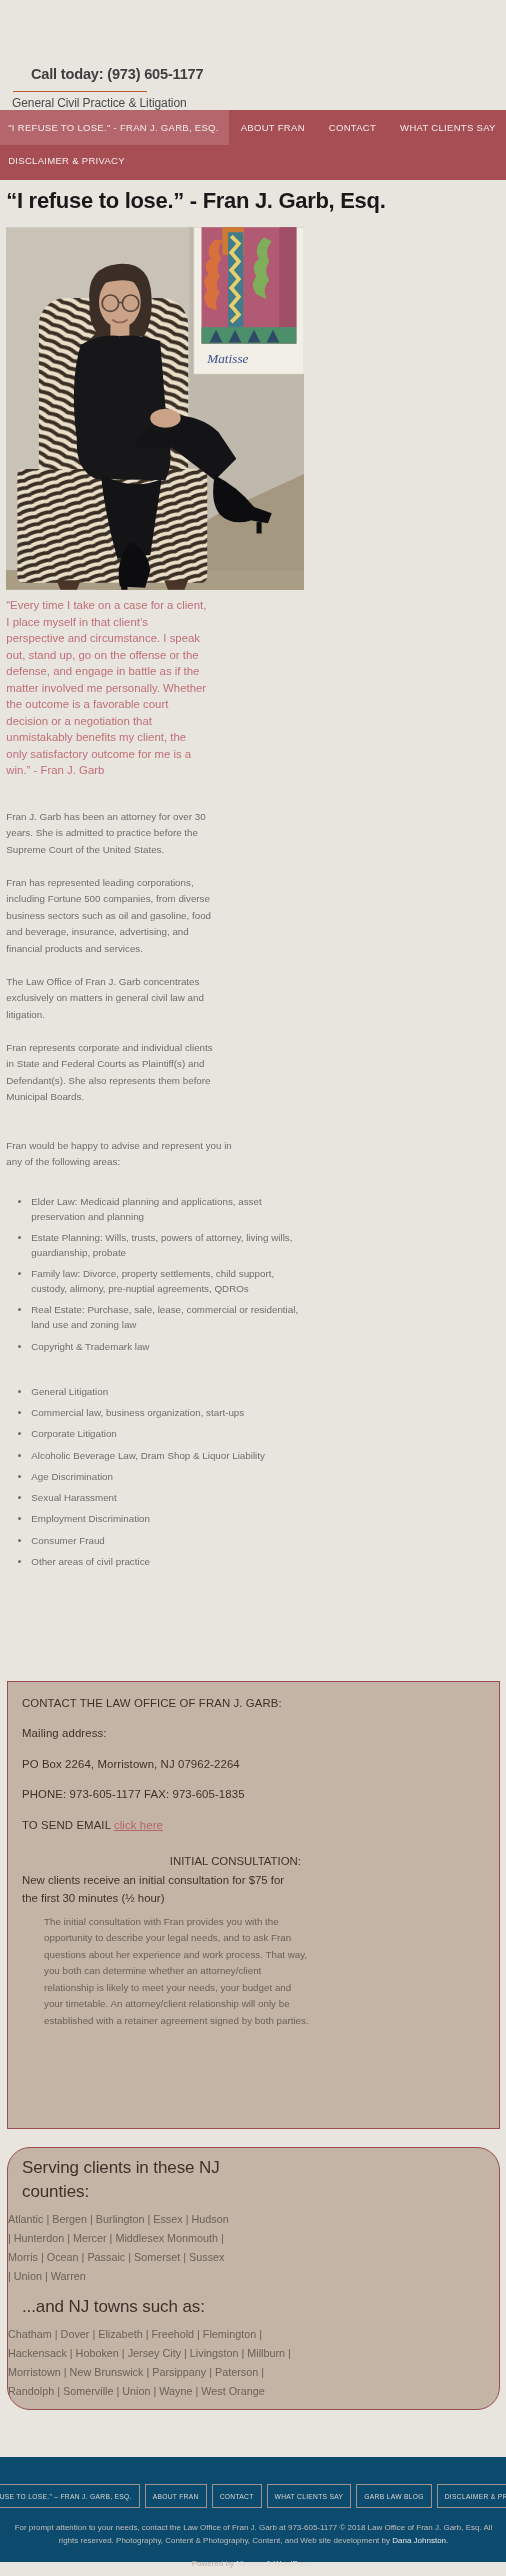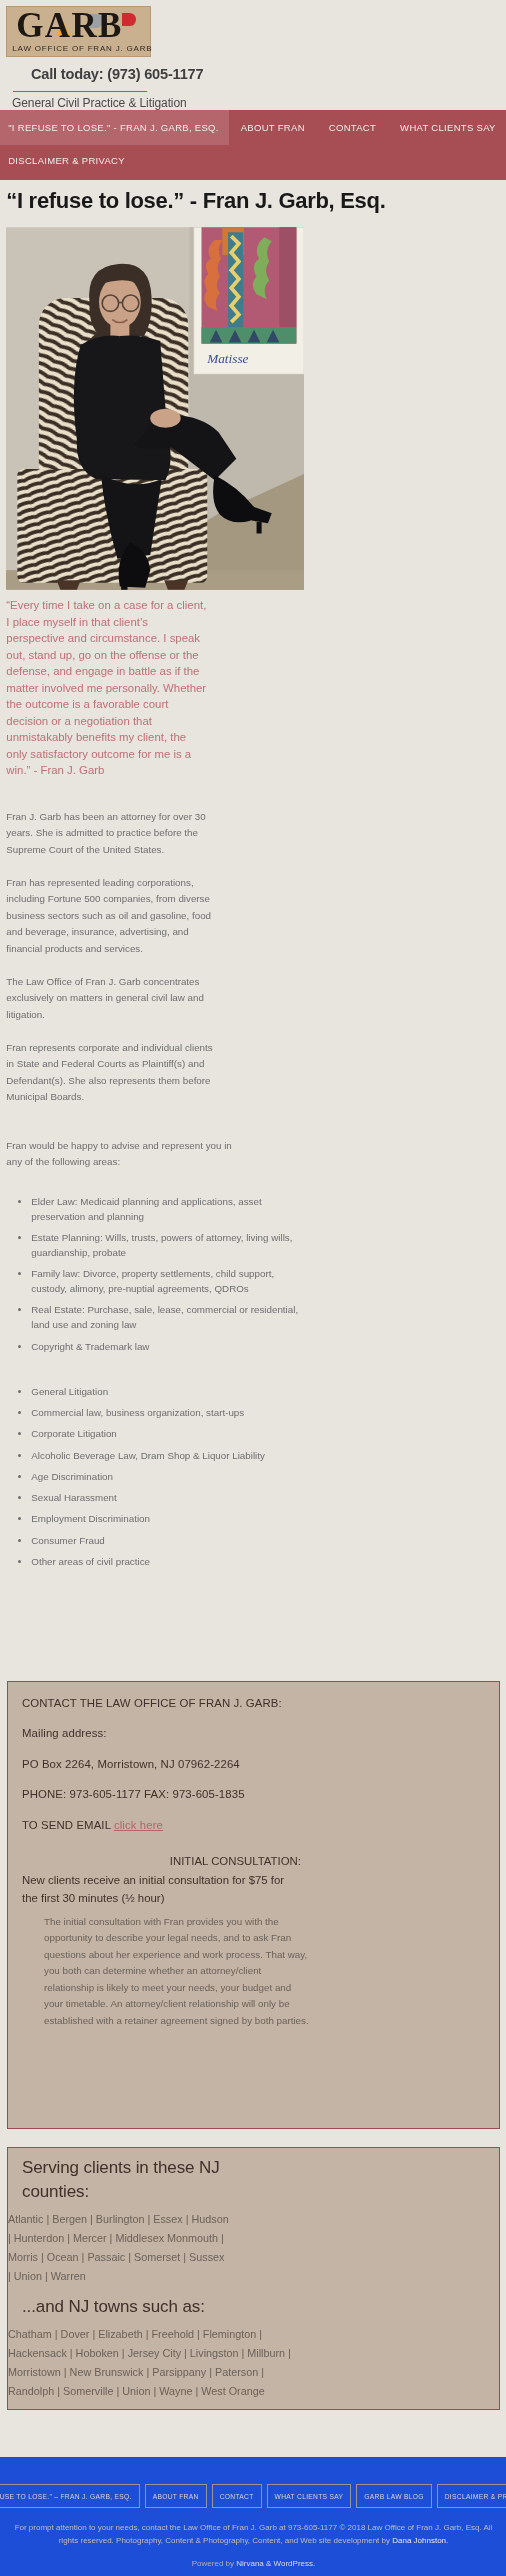--- a/index.html
+++ b/index.html
@@ -44,46 +44,39 @@
   ul.areas.first { margin-bottom:30px; }
 
   
   .tan-box { position:absolute; left:7px; width:493px; background:#c3b4a6; border:0.6px solid #9c4b50; overflow:hidden; }
   .contact-box { top:1681px; height:448px; padding-top:12.7px; }
   .box-h { font-size:11.4px; line-height:16.5px; font-weight:500; color:#40302a; letter-spacing:0.1px; margin:0 0 14px 14px; }
   .box-h .rose-link { color:#b4646a; text-decoration:underline; font-weight:400; cursor:pointer; }
   .consult-h { margin:19px 0 0 14px; font-size:11.4px; line-height:18px; color:#40302a; font-weight:500; width:279px;text-align:right; }
   .consult-sent { margin:1.3px 0 0 14px; font-size:11.4px; line-height:18px; color:#40302a; font-weight:500; width:272px; }
   .box-para { margin-top:6.3px; width:303px; font-size:9.8px; line-height:16.5px; color:#6b6158;padding-left:36px; }
-  .counties-box { top:2147px; height:263px; padding-top:7.6px; }
+  .counties-box { top:2147px; height:263px; padding-top:7.6px;border-radius:23px; }
   .big-h { font-size:17px; line-height:24px; font-weight:500; color:#40302a; width:219px; margin-left:14px; letter-spacing:-0.1px; }
   .list-para { width:222px; font-size:10.8px; line-height:19px; color:#6b6158; margin-top:6.3px; }
   .towns-para { width:304px; }
 
   
-  .footer { position:absolute; left:0; top:2457px; width:507px; height:119px; background:#1d4ed8; }
+  .footer { position:absolute; left:0; top:2457px; width:507px; height:105px; background:#0c4a6e; }
   .fbtn-row { display:flex; justify-content:center; gap:5px; padding-top:27px; }
   .fbtn { border:0.6px solid #9b948e; color:#d9d5d1; font-size:6.7px; letter-spacing:0.3px; padding:7.6px 7px; white-space:nowrap; cursor:pointer; }
   .fine { margin:12.7px auto 0; width:488px; text-align:center; font-size:8px; line-height:13.3px; color:#c2bdb8; }
   .fine .flink { color:#eceae7; cursor:pointer; }
   .powered { margin-top:11.4px; text-align:center; font-size:8px; color:#b5afaa; }
   .powered .flink { color:#dedbd7; cursor:pointer; }
 </style>
 </head>
 <body>
 
 <div id="page">
 
-  <div class="logo">
-    <span class="logo-accent acc-a"></span>
-    <span class="logo-accent acc-r"></span>
-    <span class="logo-accent acc-b"></span>
-    <div class="logo-word"><span>GARB</span></div>
-    <div class="logo-sub">LAW OFFICE OF FRAN J. GARB</div>
-  </div>
   <div class="call-today">Call today: (973) 605-1177</div>
   <div class="accent-rule"></div>
   <div class="tagline">General Civil Practice &amp; Litigation</div>
 
   <div class="navbar">
     <div class="nav-row1">
       <div class="nav-item active">"I REFUSE TO LOSE." - FRAN J. GARB, ESQ.</div>
       <div class="nav-item plain">ABOUT FRAN</div>
       <div class="nav-item plain">CONTACT</div>
       <div class="nav-item plain">WHAT CLIENTS SAY</div>

